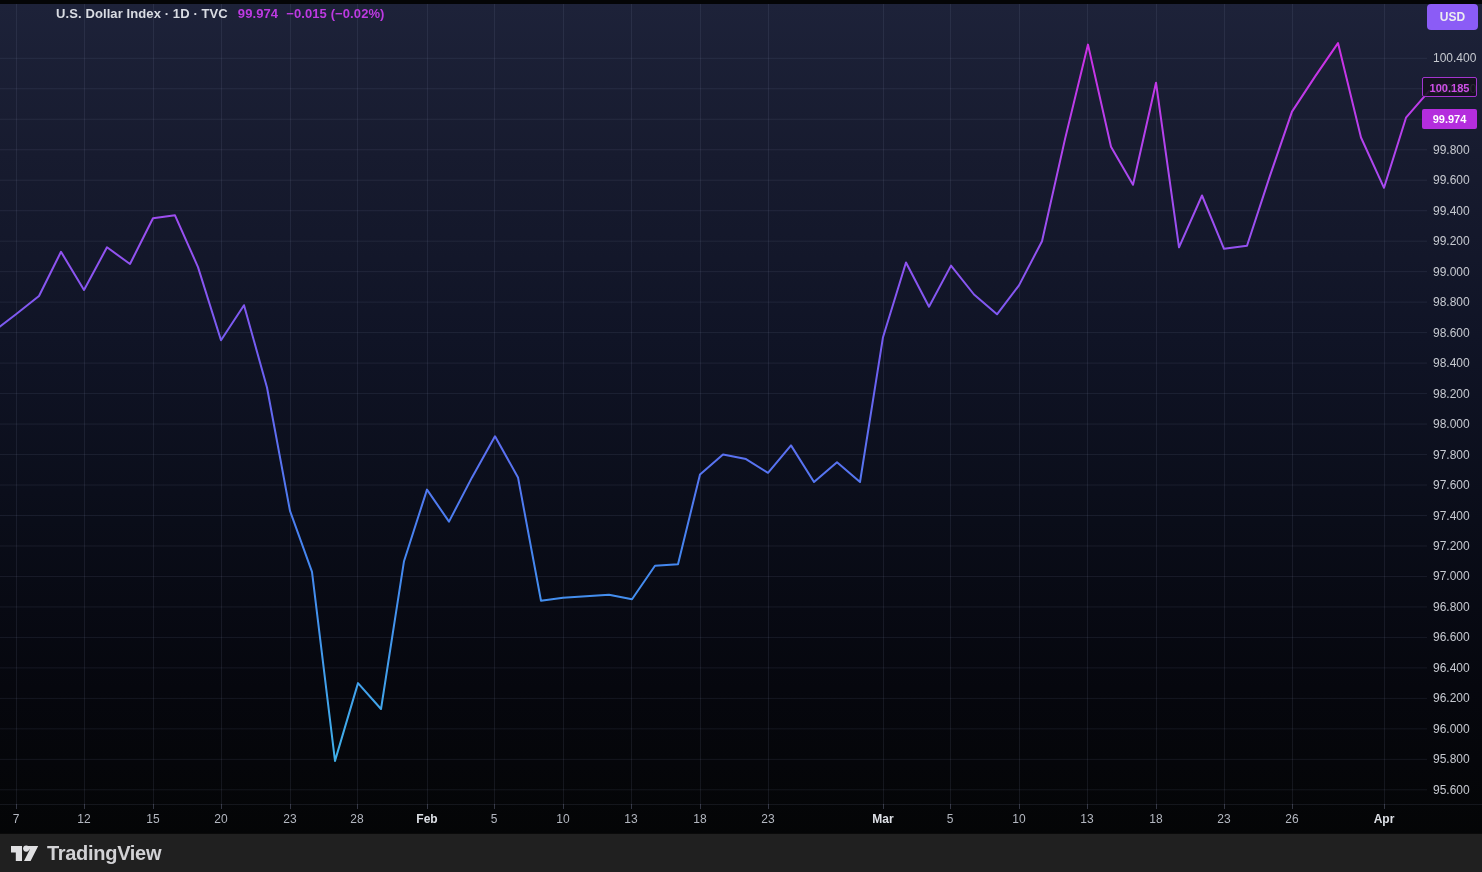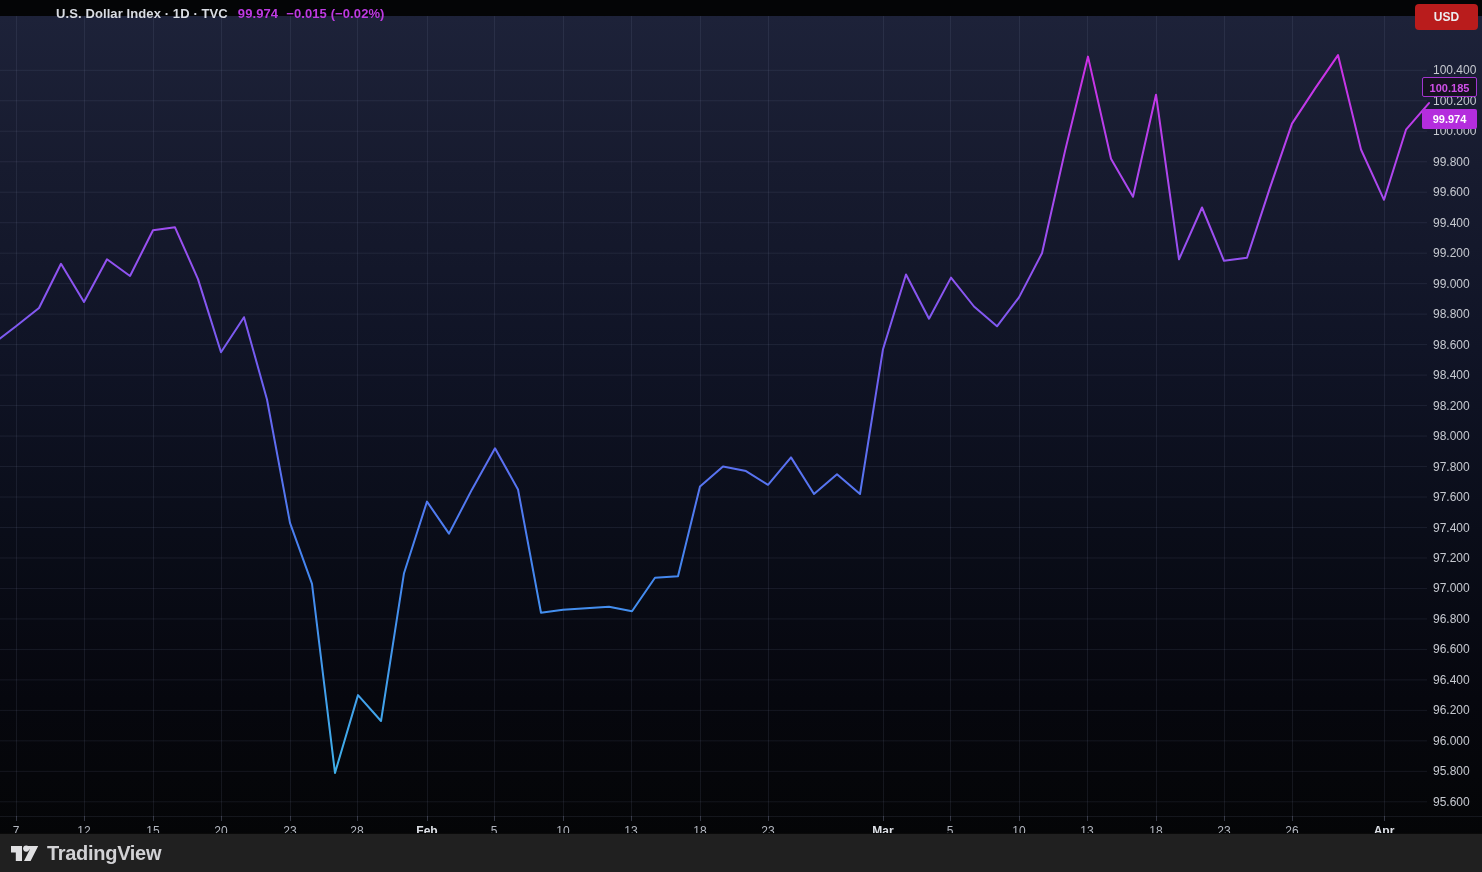--- a/index.html
+++ b/index.html
@@ -1,27 +1,27 @@
 <!DOCTYPE html>
 <html><head>
 <meta charset="utf-8">
 <style>
   html,body{margin:0;padding:0;background:#040506;}
   .app{position:relative;width:1482px;height:872px;overflow:hidden;
        font-family:"Liberation Sans",sans-serif;-webkit-font-smoothing:antialiased;}
-  .chart-region{position:absolute;left:0;top:16px;width:1482px;height:833px;cursor:crosshair;}
+  .chart-region{position:absolute;left:0;top:4px;width:1482px;height:833px;cursor:crosshair;}
   svg text{font-family:"Liberation Sans",sans-serif;}
 
   .legend{position:absolute;left:16px;top:6px;font-size:13px;font-weight:700;
           letter-spacing:.1px;white-space:nowrap;z-index:6;margin-left:40px;}
   .legend .sym{color:#d9dce3;margin-right:10px;}
   .legend .pp{color:#bd3ae2;margin-right:8px;}
 
-  .usd-btn{position:absolute;top:4px;right:4px;width:63px;height:26px;z-index:7;
-           background:#b91c1c;border:none;border-radius:4px;color:#ecedf0;
+  .usd-btn{position:absolute;top:4px;right:4px;width:51px;height:26px;z-index:7;
+           background:#8b5cf6;border:none;border-radius:4px;color:#ecedf0;
            font-family:"Liberation Sans",sans-serif;font-size:12px;font-weight:700;
            text-align:center;line-height:26px;padding:0;cursor:pointer;}
 
   .tag{position:absolute;left:1422px;width:55px;height:20px;z-index:6;
        font-size:11px;font-weight:700;text-align:center;line-height:20px;
        border-radius:2px;box-sizing:border-box;}
   .tag-outline{background:rgba(20,17,30,0.88);border:1px solid #a335cf;color:#cf4fe8;}
   .tag-fill{background:#b42ddd;color:#ffffff;}
 
   .axis-hit{position:absolute;z-index:5;}

